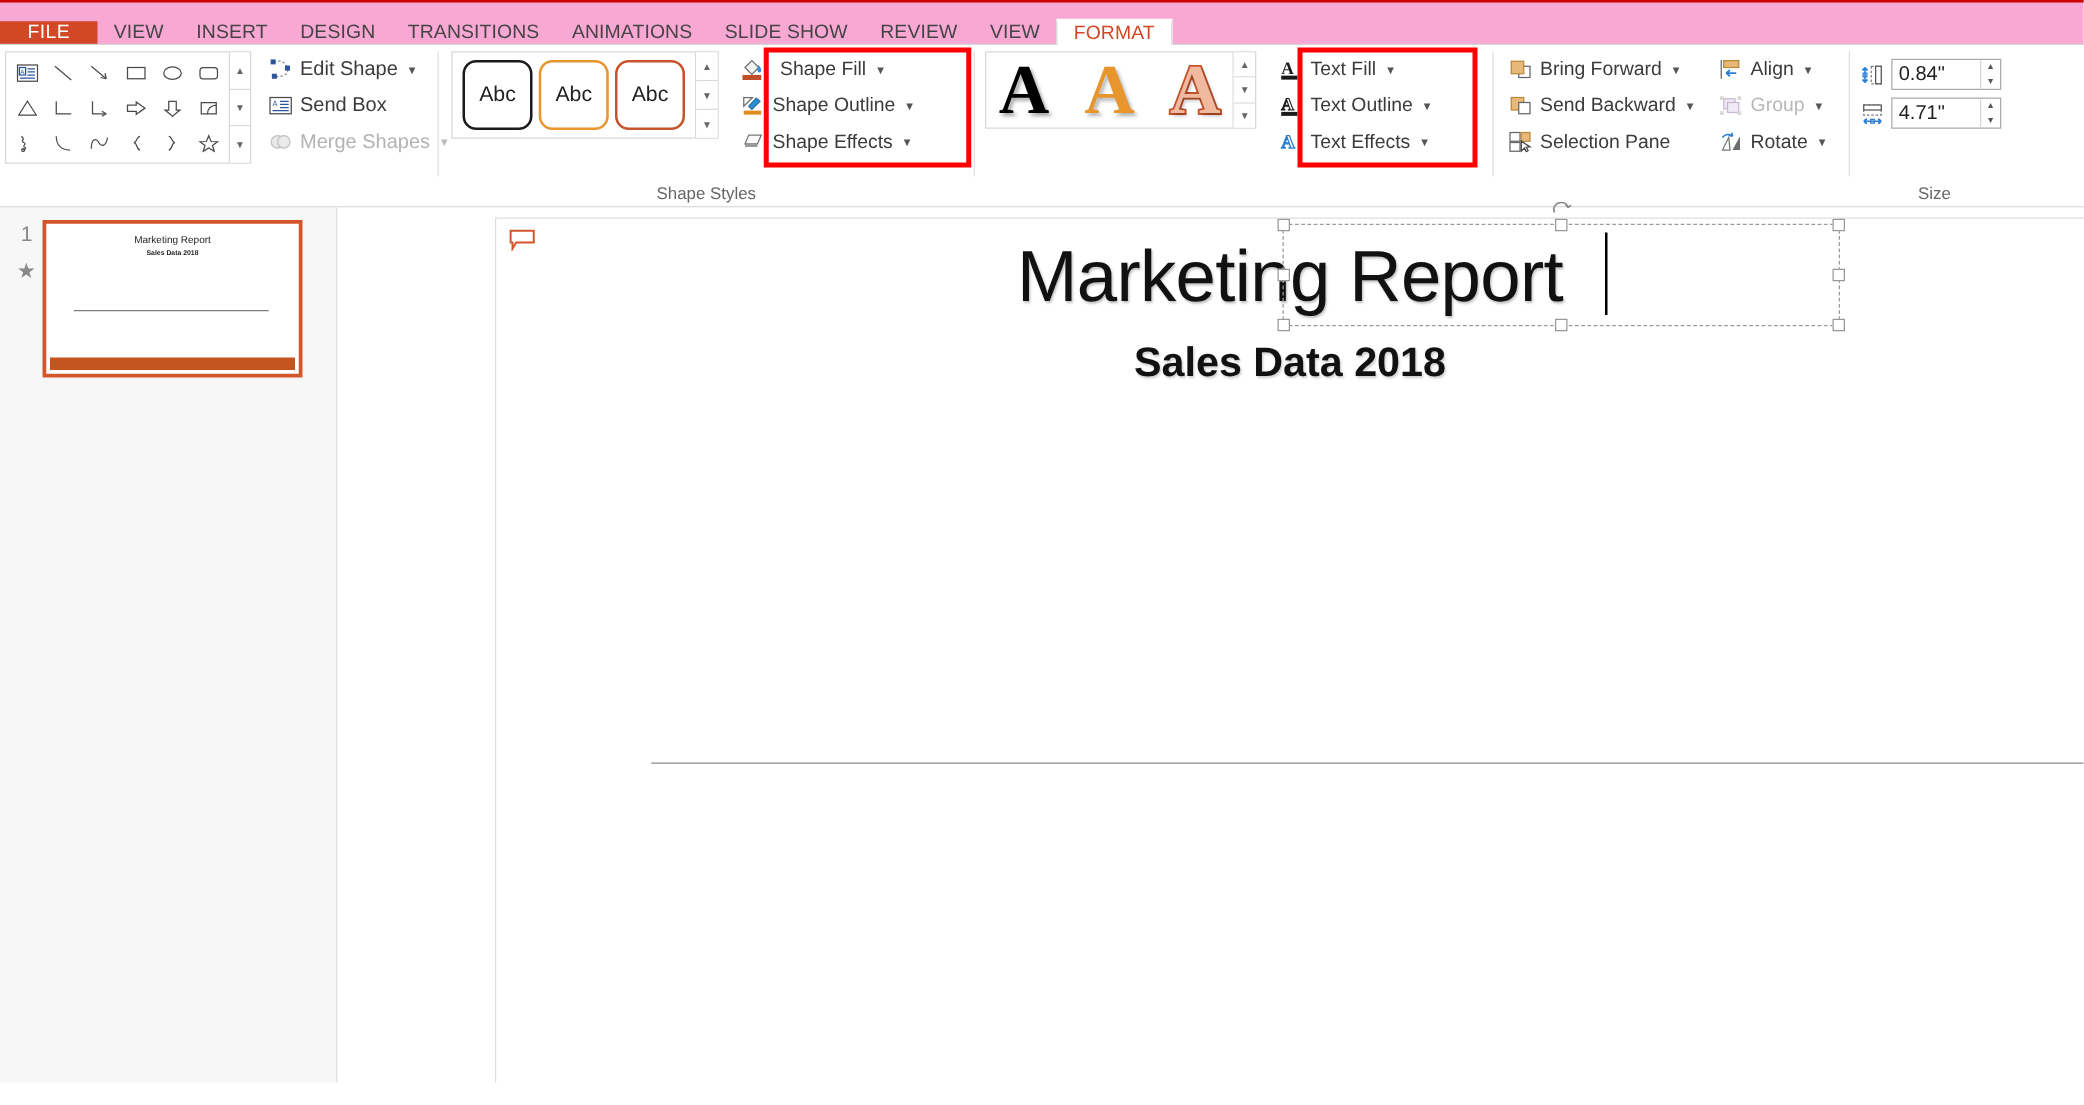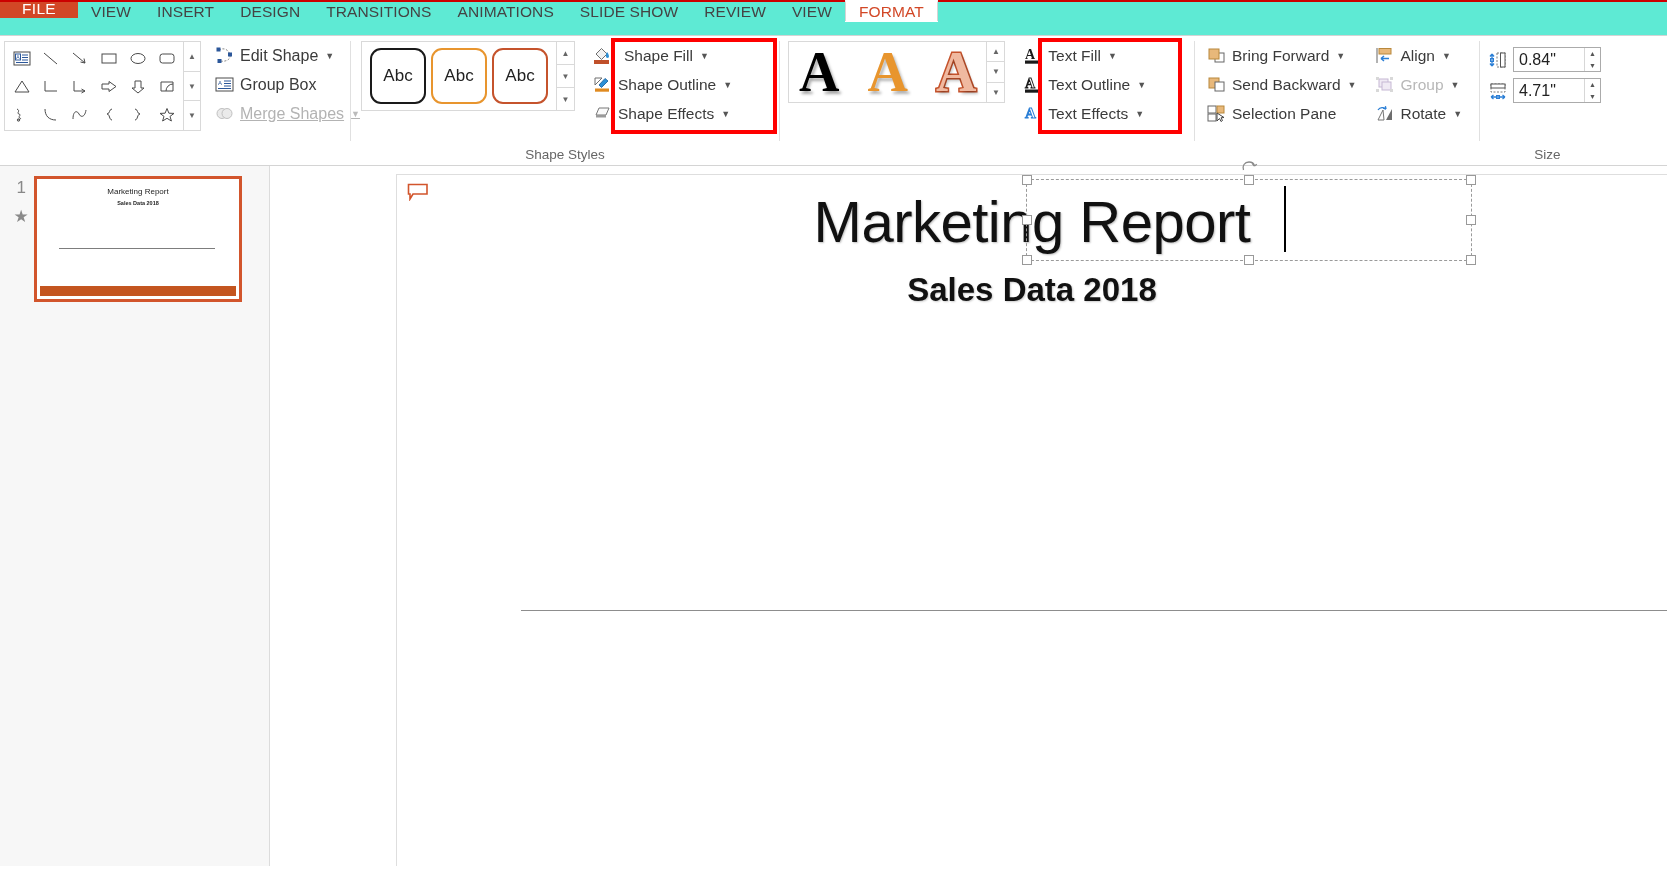--- a/index.html
+++ b/index.html
@@ -5,22 +5,22 @@
   * { box-sizing: border-box; margin: 0; padding: 0; }
   html, body {
     width: 1667px; height: 884px;
     font-family: "Liberation Sans", sans-serif;
     background: #fff; overflow: hidden;
   }
 
   
   .tabbar {
     position: relative; height: 36px;
-    background: #5eead4;
-    display: flex; align-items: flex-start;
+    background: #f9a8d4;
+    display: flex; align-items: flex-end;
     border-bottom: 1px solid #d4d4d4;
   }
   .tab-file {
     width: 78px; background: #d24726; color: #fff;
     display: flex; align-items: center; justify-content: center;
     font-size: 15.5px; letter-spacing: .3px;
   }
   .tab {
     display: flex; align-items: center;
     padding: 0 13px; font-size: 15.5px; color: #444;
@@ -76,21 +76,21 @@
     background: #fff;
   }
   .gal-btn:last-child { border-bottom: none; }
 
   .bigbtn-col { display: flex; flex-direction: column; padding-left: 7px; }
   .bigbtn {
     display: flex; align-items: center; gap: 6px;
     height: 29px; padding: 0 6px; font-size: 16px; color: #3b3b3b;
     white-space: nowrap;
   }
-  .bigbtn.disabled { color: #b3b3b3; text-decoration: underline; }
+  .bigbtn.disabled { color: #b3b3b3; }
   .caret { font-size: 9px; color: #555; margin-left: 1px; }
   .bigbtn.disabled .caret { color: #bbb; }
 
   
   .stylegal { border: 1px solid #d9d9d9; display: flex; margin-left: 10px; }
   .stylecells { display: flex; align-items: center; padding: 6px 8px; gap: 5px; }
   .abc {
     width: 56px; height: 56px; border-radius: 11px;
     display: flex; align-items: center; justify-content: center;
     font-size: 17px; color: #222; background: #fff;
@@ -389,21 +389,21 @@
           <span class="ico">
             <svg width="19" height="17" viewBox="0 0 19 17">
                 <rect x="1" y="2" width="17" height="13" fill="none" stroke="#4a4a4a"></rect>
                 <text x="3" y="9" font-size="6" fill="#2b579a">A</text>
                 <line x1="9" y1="5" x2="16" y2="5" stroke="#2b579a"></line>
                 <line x1="9" y1="7.5" x2="16" y2="7.5" stroke="#2b579a"></line>
                 <line x1="9" y1="10" x2="16" y2="10" stroke="#2b579a"></line>
                 <line x1="3" y1="12.5" x2="16" y2="12.5" stroke="#2b579a"></line>
               </svg>
           </span>
-          <span>Group Box</span>
+          <span>Send Box</span>
         </div>
         <div class="bigbtn disabled">
           <span class="ico">
             <svg width="19" height="17" viewBox="0 0 19 17">
                 <circle cx="7" cy="8.5" r="5" fill="#eaeaea" stroke="#c0c0c0"></circle>
                 <circle cx="12" cy="8.5" r="5" fill="#eaeaea" stroke="#c0c0c0"></circle>
               </svg>
           </span>
           <span>Merge Shapes</span>
           <span class="caret">▼</span>

